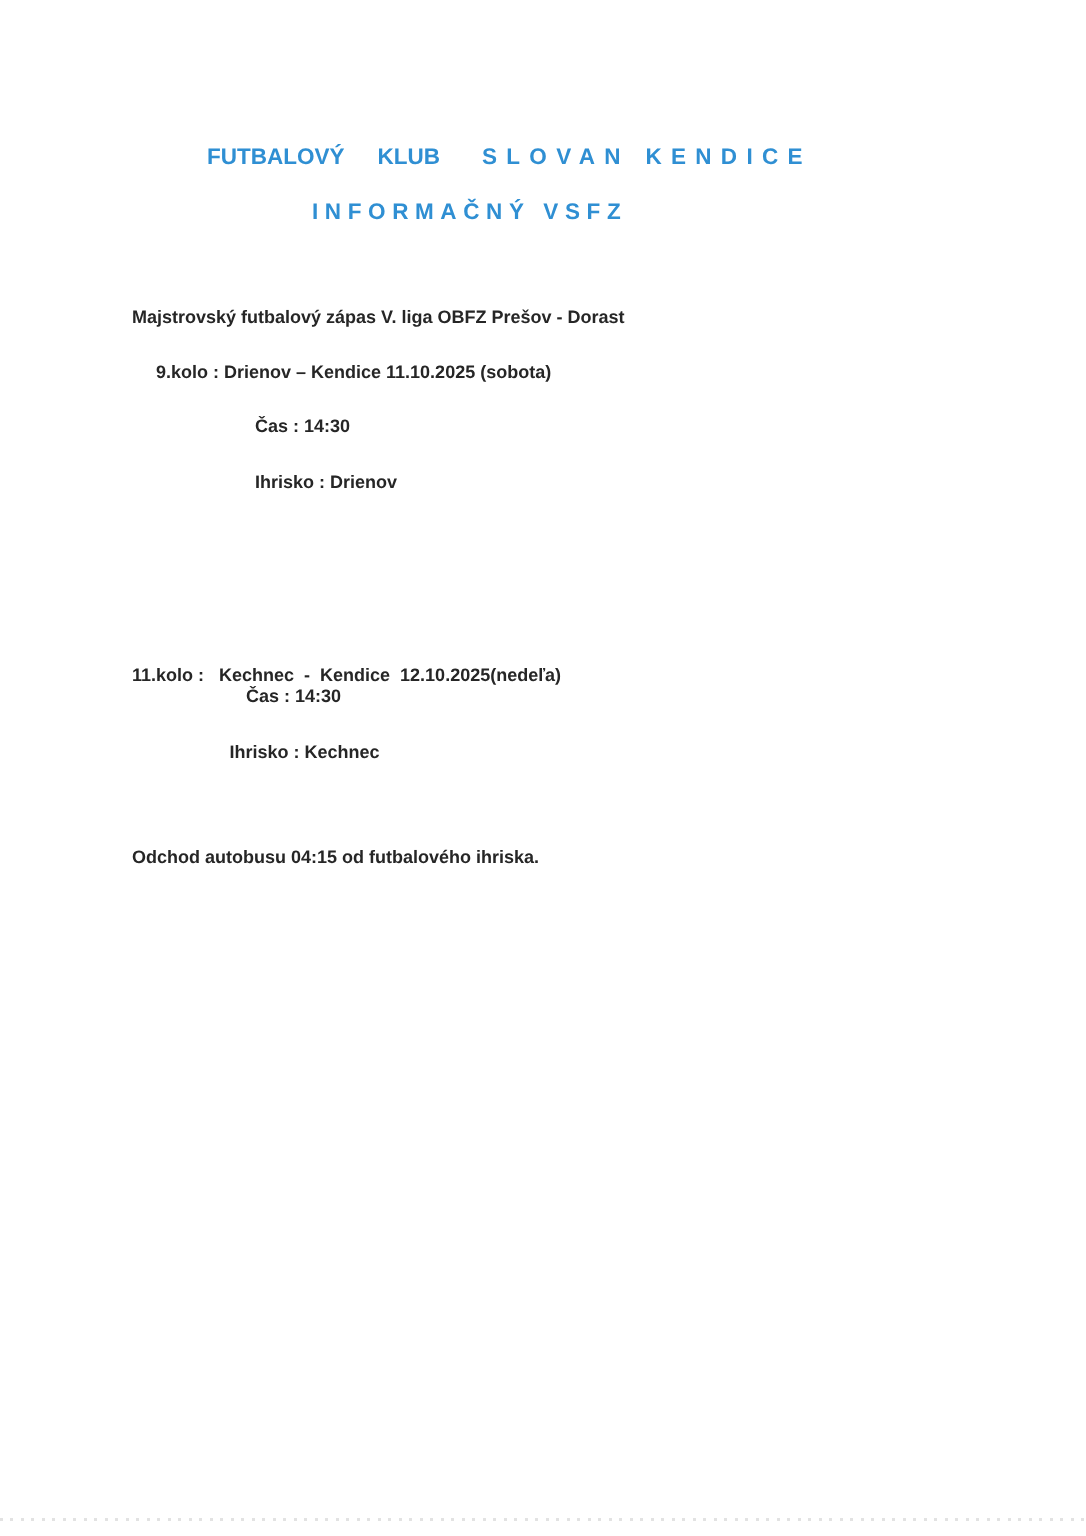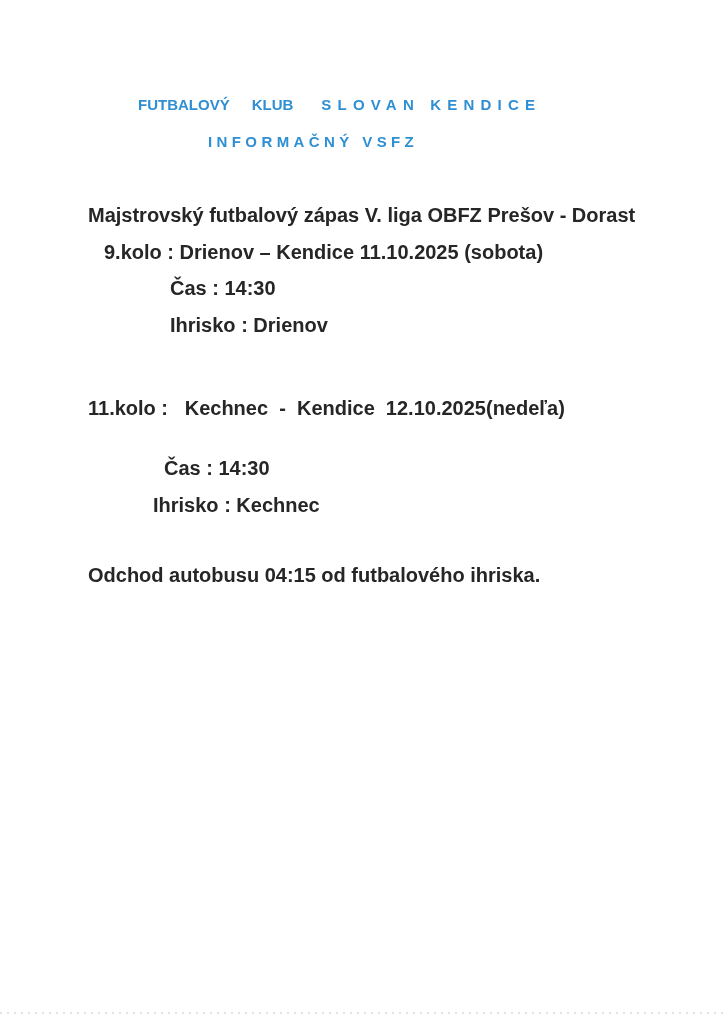--- a/index.html
+++ b/index.html
@@ -11,37 +11,37 @@
     .page { position: absolute; left: 0; top: 0; width: 724px; height: 768px; }
     .hdr {
       position: absolute; color: #2f8fd3; font-weight: bold; font-size: 15px; white-space: pre;
     }
     .hdr1 { left: 138px; top: 96px; }
     .hdr1 .w1 { letter-spacing: 0px; }
     .hdr1 .w2 { margin-left: 22px; }
     .hdr1 .w3 { margin-left: 28px; letter-spacing: 6.2px; }
     .hdr2 { left: 208px; top: 133px; letter-spacing: 4.4px; }
     .line {
-      position: absolute; font-weight: bold; font-size: 20px; color: #262626; white-space: pre;
+      position: absolute; font-weight: bold; font-size: 12px; color: #262626; white-space: pre;
     }
     .sep { position: absolute; left: 0; right: 0; top: 1012px; height: 2px;
       background: repeating-linear-gradient(90deg, #cfcfcf 0 2px, transparent 2px 7px); opacity: .6; }
   </style>
 </head>
 <body>
 
 <div class="page">
   <div class="hdr hdr1"><span class="w1">FUTBALOVÝ</span><span class="w2">KLUB</span><span class="w3">SLOVAN KENDICE</span></div>
   <div class="hdr hdr2">INFORMAČNÝ VSFZ</div>
 
   <div class="line" style="left:88px; top:204px;">Majstrovský futbalový zápas V. liga OBFZ Prešov - Dorast</div>
   <div class="line" style="left:104px; top:241px;text-align:center;">9.kolo : Drienov – Kendice 11.10.2025 (sobota)</div>
   <div class="line" style="left:170px; top:277px;">Čas : 14:30</div>
   <div class="line" style="left:170px; top:314px;">Ihrisko : Drienov</div>
 
-  <div class="line" style="left:88px; top:397px;text-align:right;">11.kolo :   Kechnec  -  Kendice  12.10.2025(nedeľa)</div>
+  <div class="line" style="left:88px; top:443px;text-align:right;">11.kolo :   Kechnec  -  Kendice  12.10.2025(nedeľa)</div>
   <div class="line" style="left:164px; top:457px;">Čas : 14:30</div>
   <div class="line" style="left:153px; top:494px;">Ihrisko : Kechnec</div>
 
   <div class="line" style="left:88px; top:564px;">Odchod autobusu 04:15 od futbalového ihriska.</div>
 
   <div class="sep"></div>
 </div>
 
 </body></html>

